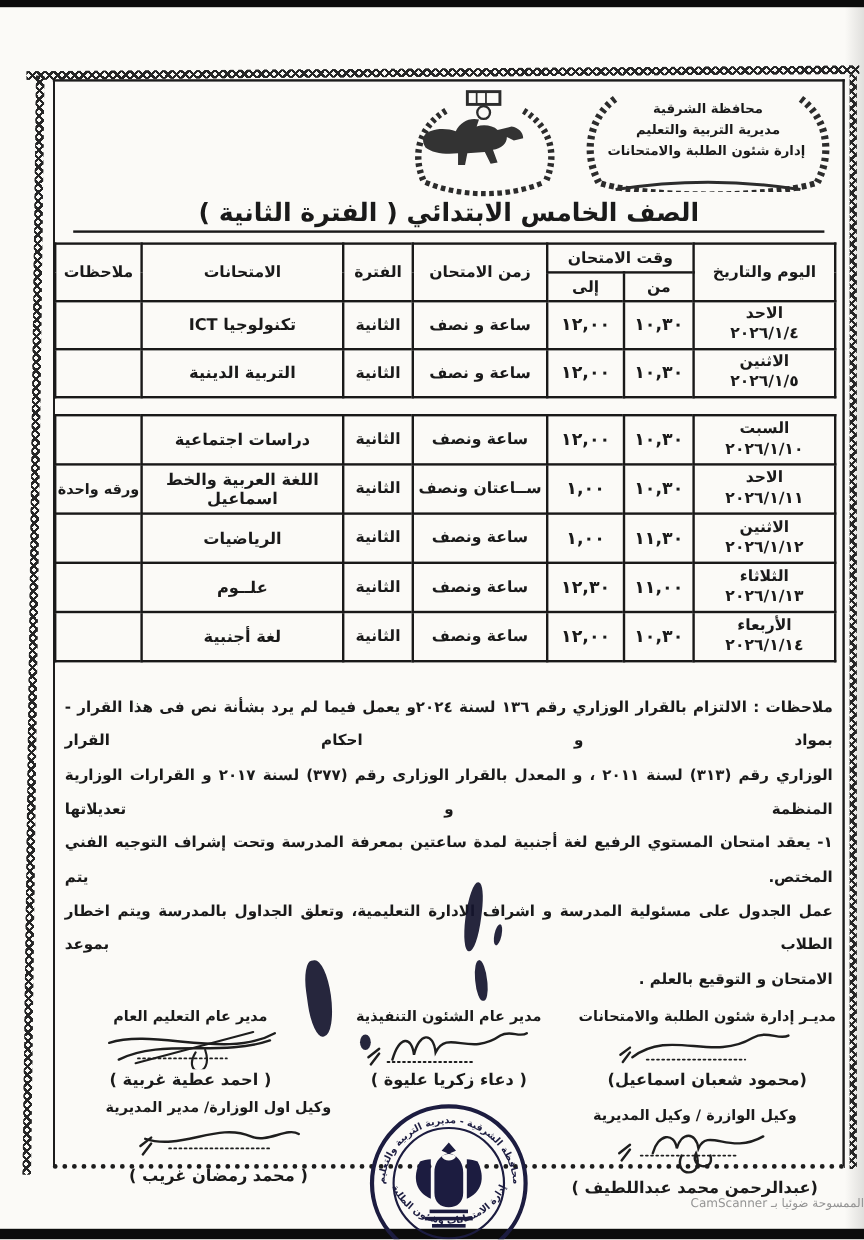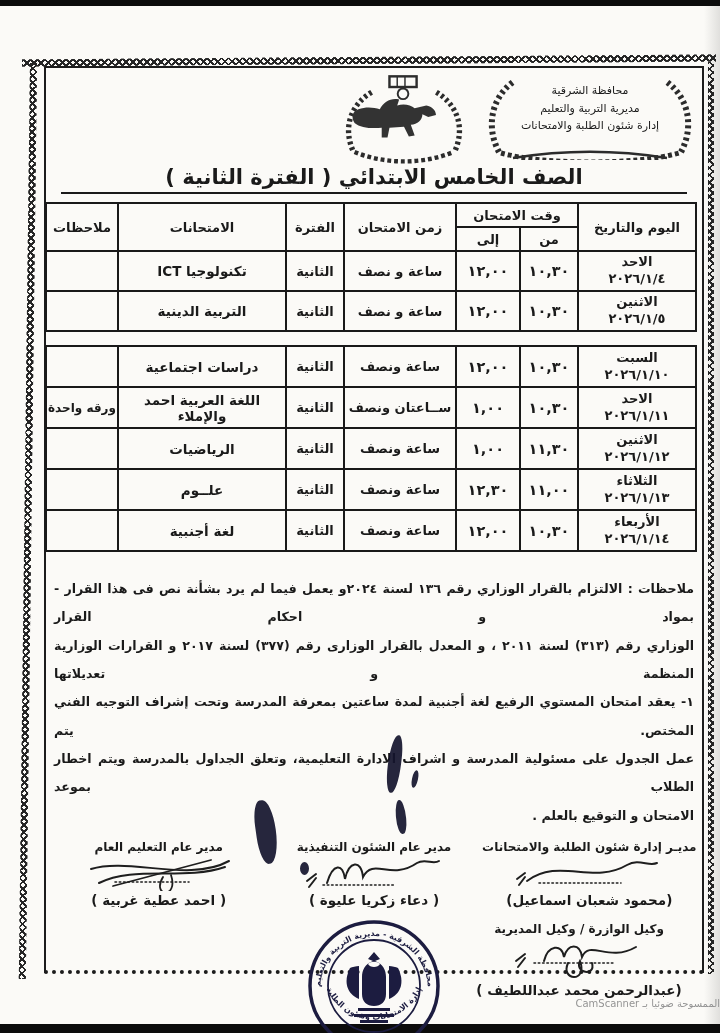--- a/index.html
+++ b/index.html
@@ -22,21 +22,21 @@
   .frame{
     position:absolute;left:44px;top:66px;width:660px;height:908px;box-sizing:border-box;
     border:2.5px solid #1c1c1c;border-bottom:4px dotted #1c1c1c;
     padding:4px 5px 0;direction:rtl;
   }
   
   .doc-header{display:flex;align-items:flex-start;}
   .org-badge{position:relative;width:214px;height:88px;padding-top:6px;box-sizing:border-box;}
   .org-wreath{position:absolute;inset:0;}
   .org-lines{position:relative;text-align:center;padding:4px 26px 0;}
-  .org-line{font-size:11px;font-weight:normal;line-height:1.6;white-space:nowrap;text-align:center;}
+  .org-line{font-size:11px;font-weight:bold;line-height:1.6;white-space:nowrap;text-align:center;}
   .title-block{flex:1;text-align:center;padding-top:8px;}
   .title-1{font-size:21px;font-weight:bold;}
   .title-2{font-size:21px;font-weight:bold;margin-top:6px;}
   .horse-block{width:158px;display:flex;justify-content:center;padding-top:2px;}
   .subtitle{
     text-align:center;font-size:21px;font-weight:bold;
     width:97%;margin:1px auto 0;border-bottom:2.5px solid #1a1a1a;padding-bottom:3px;
   }
   
   table.exam{border-collapse:collapse;direction:rtl;margin:8px auto 0;table-layout:fixed;width:650px;}
@@ -198,21 +198,21 @@
         </tr>
         <tr class="drow">
           <td>
               <span class="day-name">الاحد</span>
               <span class="day-date">٢٠٢٦/١/١١</span>
             </td>
           <td class="num">١٠,٣٠</td>
           <td class="num">١,٠٠</td>
           <td class="dur">ســاعتان ونصف</td>
           <td class="per">الثانية</td>
-          <td class="subj">اللغة العربية احمد والإملاء</td>
+          <td class="subj">اللغة العربية والخط اسماعيل</td>
           <td class="notecell">ورقه واحدة</td>
         </tr>
         <tr class="drow">
           <td>
               <span class="day-name">الاثنين</span>
               <span class="day-date">٢٠٢٦/١/١٢</span>
             </td>
           <td class="num">١١,٣٠</td>
           <td class="num">١,٠٠</td>
           <td class="dur">ساعة ونصف</td>
@@ -320,20 +320,29 @@
             <path d="M62,60 c-7,14 -3,26 9,31 l0,-33 c-3,0 -7,1 -9,2 z"></path>
             <path d="M110,60 c7,14 3,26 -9,31 l0,-33 c3,0 7,1 9,2 z"></path>
             <rect x="70" y="100" width="32" height="3"></rect>
             <rect x="66" y="106" width="40" height="3"></rect>
             <rect x="72" y="112" width="28" height="3"></rect>
             <path d="M80,56 c2,-3 10,-3 12,0 c-2,4 -10,4 -12,0 z" fill="#fbfaf7"></path>
           </g>
         </svg>
       </div>
 
+      <div class="sig sig-r2-left">
+        <div class="sig-title">وكيل اول الوزارة/ مدير المديرية</div>
+        <svg width="150" height="40" viewBox="0 0 150 40">
+          <path class="ink" stroke-width="2" d="M14,18 C44,28 74,4 102,16 C116,22 132,8 142,14"></path>
+          <path class="ink" stroke-width="1.6" d="M34,26 H118" stroke-dasharray="1.5 2.8"></path>
+          <path class="ink" stroke-width="2" d="M10,24 l9,-7 M12,31 l7,-9"></path>
+        </svg>
+        <div class="sig-name">( محمد رمضان غريب )</div>
+      </div>
     </div>
   </div>
 
   <div class="blot blot1"></div>
   <div class="blot blot2"></div>
   <div class="blot blot3"></div>
   <div class="blot blot4"></div>
   <div class="blot blot5"></div>
 
   <div class="watermark">الممسوحة ضوئيا بـ CamScanner</div>

